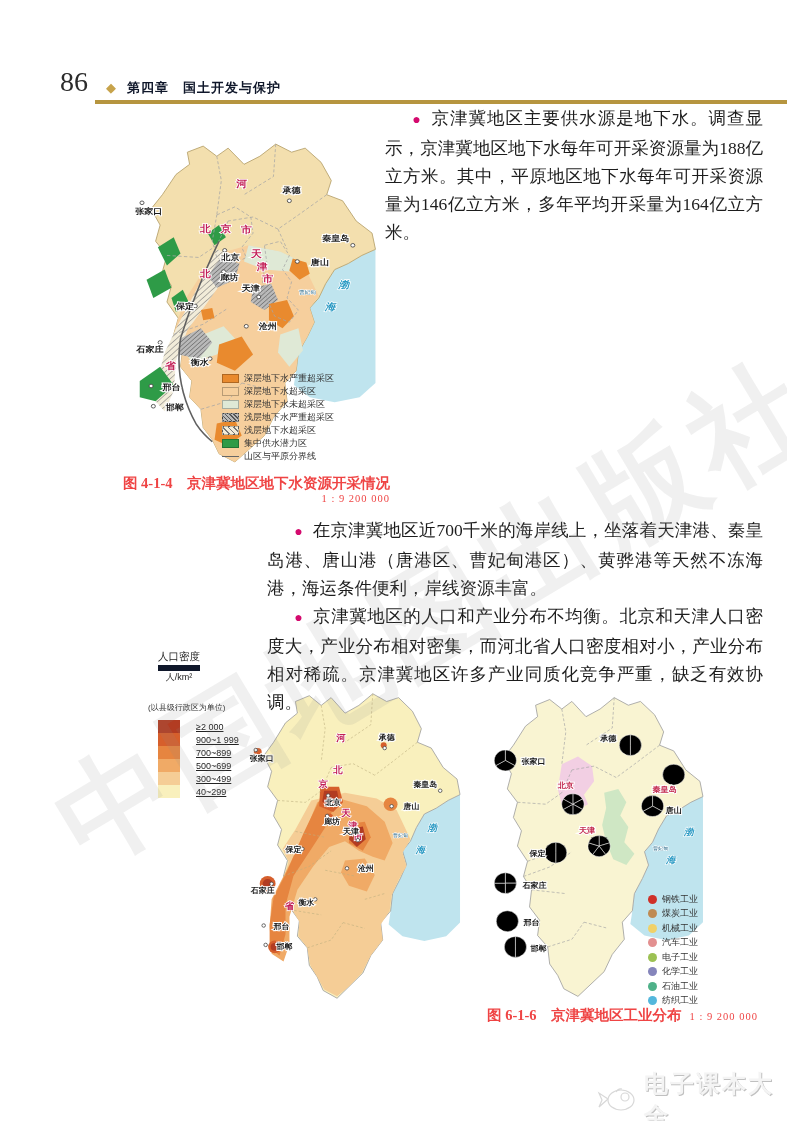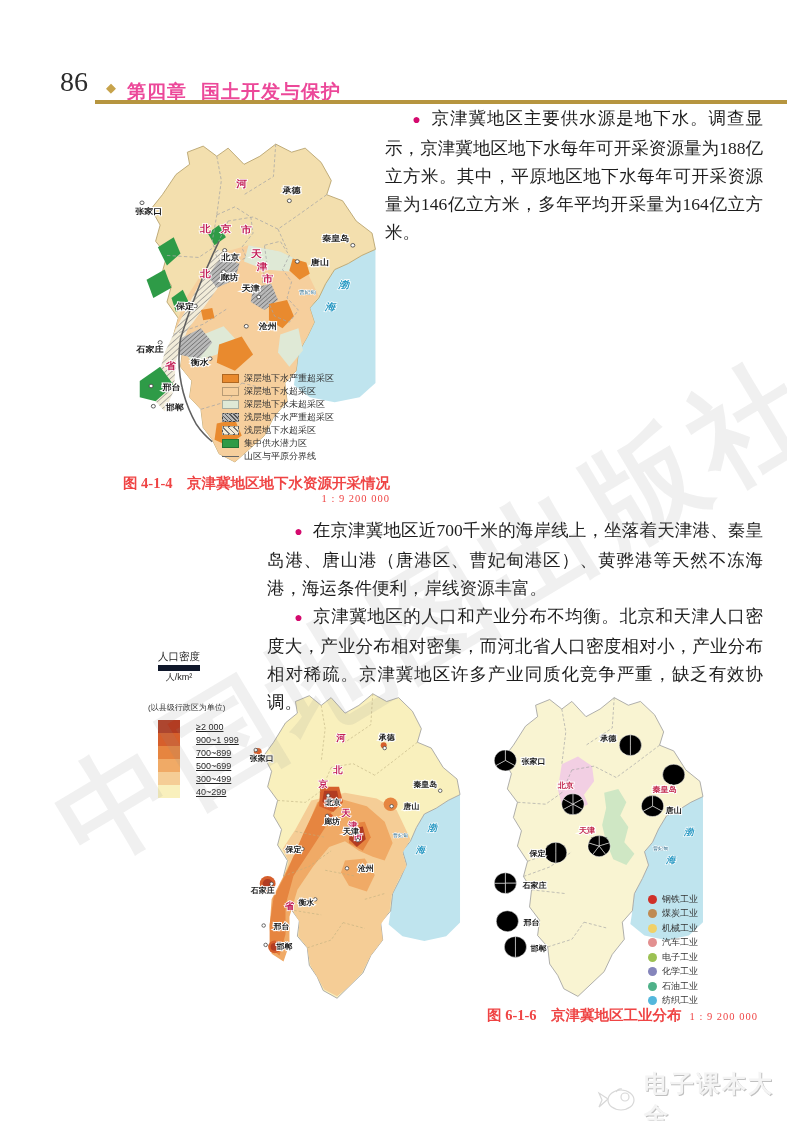--- a/index.html
+++ b/index.html
@@ -3,21 +3,21 @@
 <meta charset="utf-8">
 <style>
   html,body{margin:0;padding:0;background:#ffffff;}
   #page{position:relative;width:787px;height:1121px;background:#ffffff;overflow:hidden;
         font-family:"Liberation Serif","DejaVu Serif",serif;}
 
   
   .hdr-num{position:absolute;left:60px;top:66px;font-size:28px;color:#2c2c2c;}
   .hdr-diamond{position:absolute;left:106px;top:80px;color:#c7a34b;font-size:13px;}
   .hdr-chapter{position:absolute;left:127px;top:79px;font-family:"Liberation Sans","DejaVu Sans",sans-serif;
-               font-weight:bold;font-size:19px;color:#ec4899;letter-spacing:1px;}
+               font-weight:bold;font-size:13px;color:#0f172a;letter-spacing:1px;}
   .hdr-gap{display:inline-block;width:14px;}
   .hdr-rule{position:absolute;left:95px;top:100px;width:692px;height:4px;background:#b6953f;}
 
   
   .col-right{position:absolute;left:385px;top:104px;width:378px;font-size:17.5px;line-height:28px;
              text-align:justify;color:#1d1d1d;}
   .col-right p,.block-lower p{margin:0;}
   .p-indent{text-indent:2em;}
   .p-bullet{text-indent:1.55em;}
   .bullet{color:#d40a6e;font-size:14px;margin-right:10px;}

